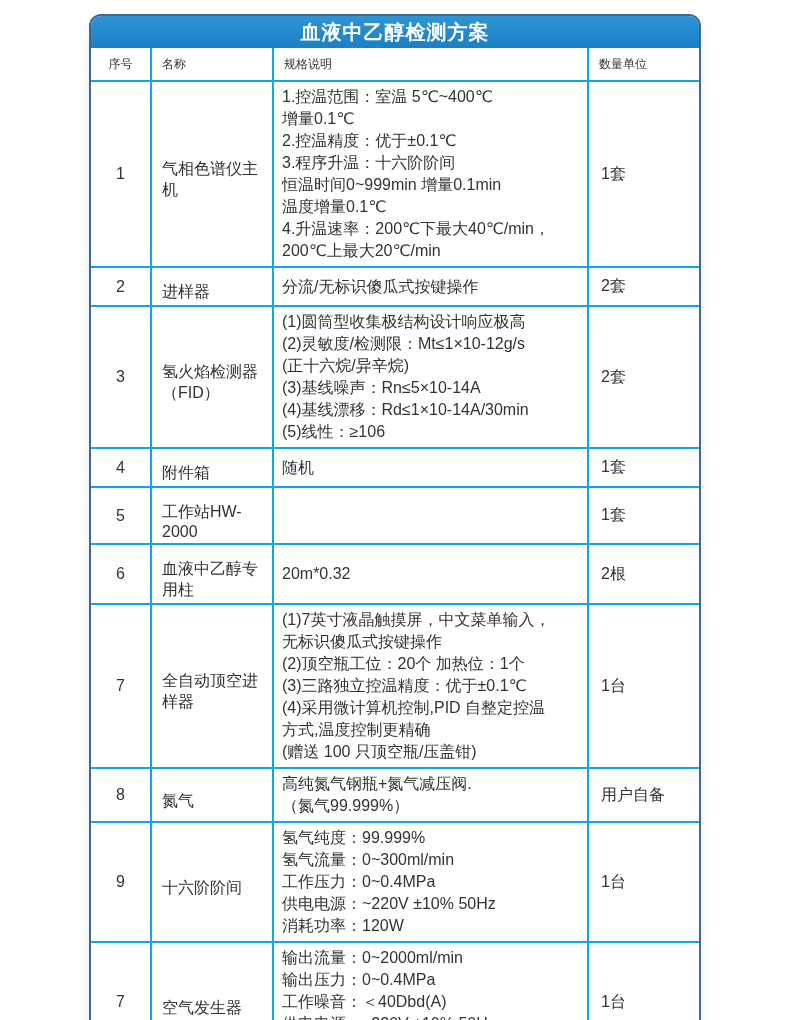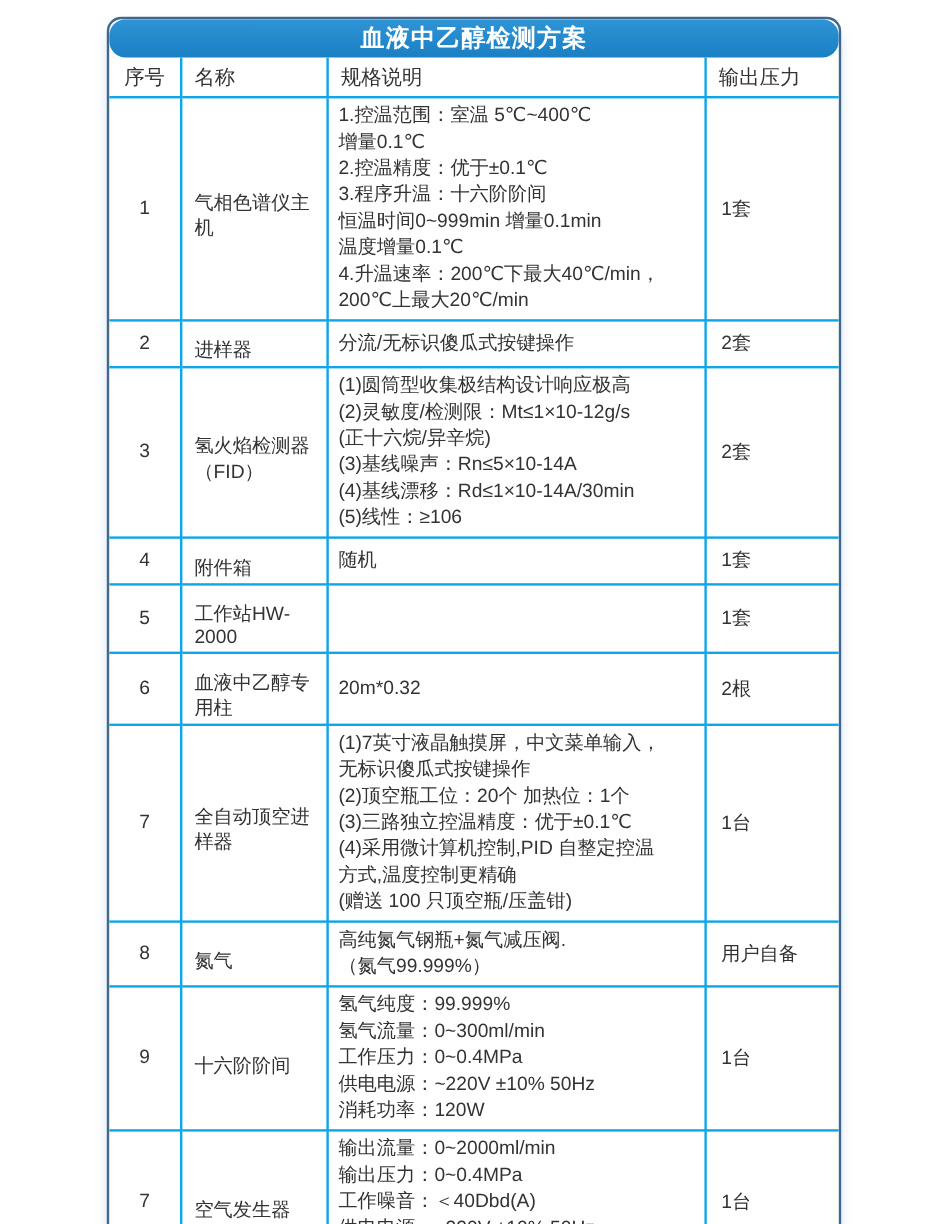--- a/index.html
+++ b/index.html
@@ -18,21 +18,20 @@
 
   .title-bar {
     height: 32px;
     background: linear-gradient(180deg, #2e94d6 0%, #1a80c3 100%);
     color: #ffffff;
     font-size: 20px;
     font-weight: bold;
     text-align: center;
     line-height: 32px;
     letter-spacing: 1px;
-    border-radius: 14px;
   }
 
   table.spec-table {
     width: 100%;
     border-collapse: collapse;
     table-layout: fixed;
     font-size: 16px;
     color: #333333;
   }
   col.c-no   { width: 60px; }
@@ -44,21 +43,21 @@
     border: 2px solid #0ea5e9;
     vertical-align: middle;
     font-weight: normal;
   }
   .spec-table th:first-child, .spec-table td:first-child { border-left: 0; }
   .spec-table th:last-child,  .spec-table td:last-child  { border-right: 0; }
   .spec-table thead th { border-top: 0; }
   .spec-table tr:last-child td { border-bottom: 0; }
 
   .spec-table thead tr { height: 33px; }
-  .spec-table th { font-size: 17px; text-align: left; padding-left: 10px; font-family: Liberation Serif, serif; }
+  .spec-table th { font-size: 12px; text-align: left; padding-left: 10px; font-family: Liberation Serif, serif; }
   .spec-table th.col-no { text-align: center; padding-left: 0; }
 
   td.no   { text-align: center; }
   td.name { padding: 14px 4px 2px 10px; }
   td.spec { padding: 4px 6px 4px 8px; white-space: pre-line; line-height: 22px; }
   td.qty  { padding-left: 12px; margin-left: 16px; }
 
   tr.h174 { height: 174px; }
   tr.h155 { height: 155px; }
   tr.h135 { height: 135px; }
@@ -78,21 +77,21 @@
       <col class="c-no">
         <col class="c-name">
         <col class="c-spec">
         <col class="c-qty">
     </colgroup>
     <thead>
       <tr>
         <th class="col-no">序号</th>
         <th>名称</th>
         <th>规格说明</th>
-        <th>输出压力</th>
+        <th>数量单位</th>
       </tr>
     </thead>
     <tbody>
       <tr class="h174">
         <td class="no">1</td>
         <td class="name">气相色谱仪主机</td>
         <td class="spec">1.控温范围：室温 5℃~400℃
 增量0.1℃
 2.控温精度：优于±0.1℃
 3.程序升温：十六阶阶间

